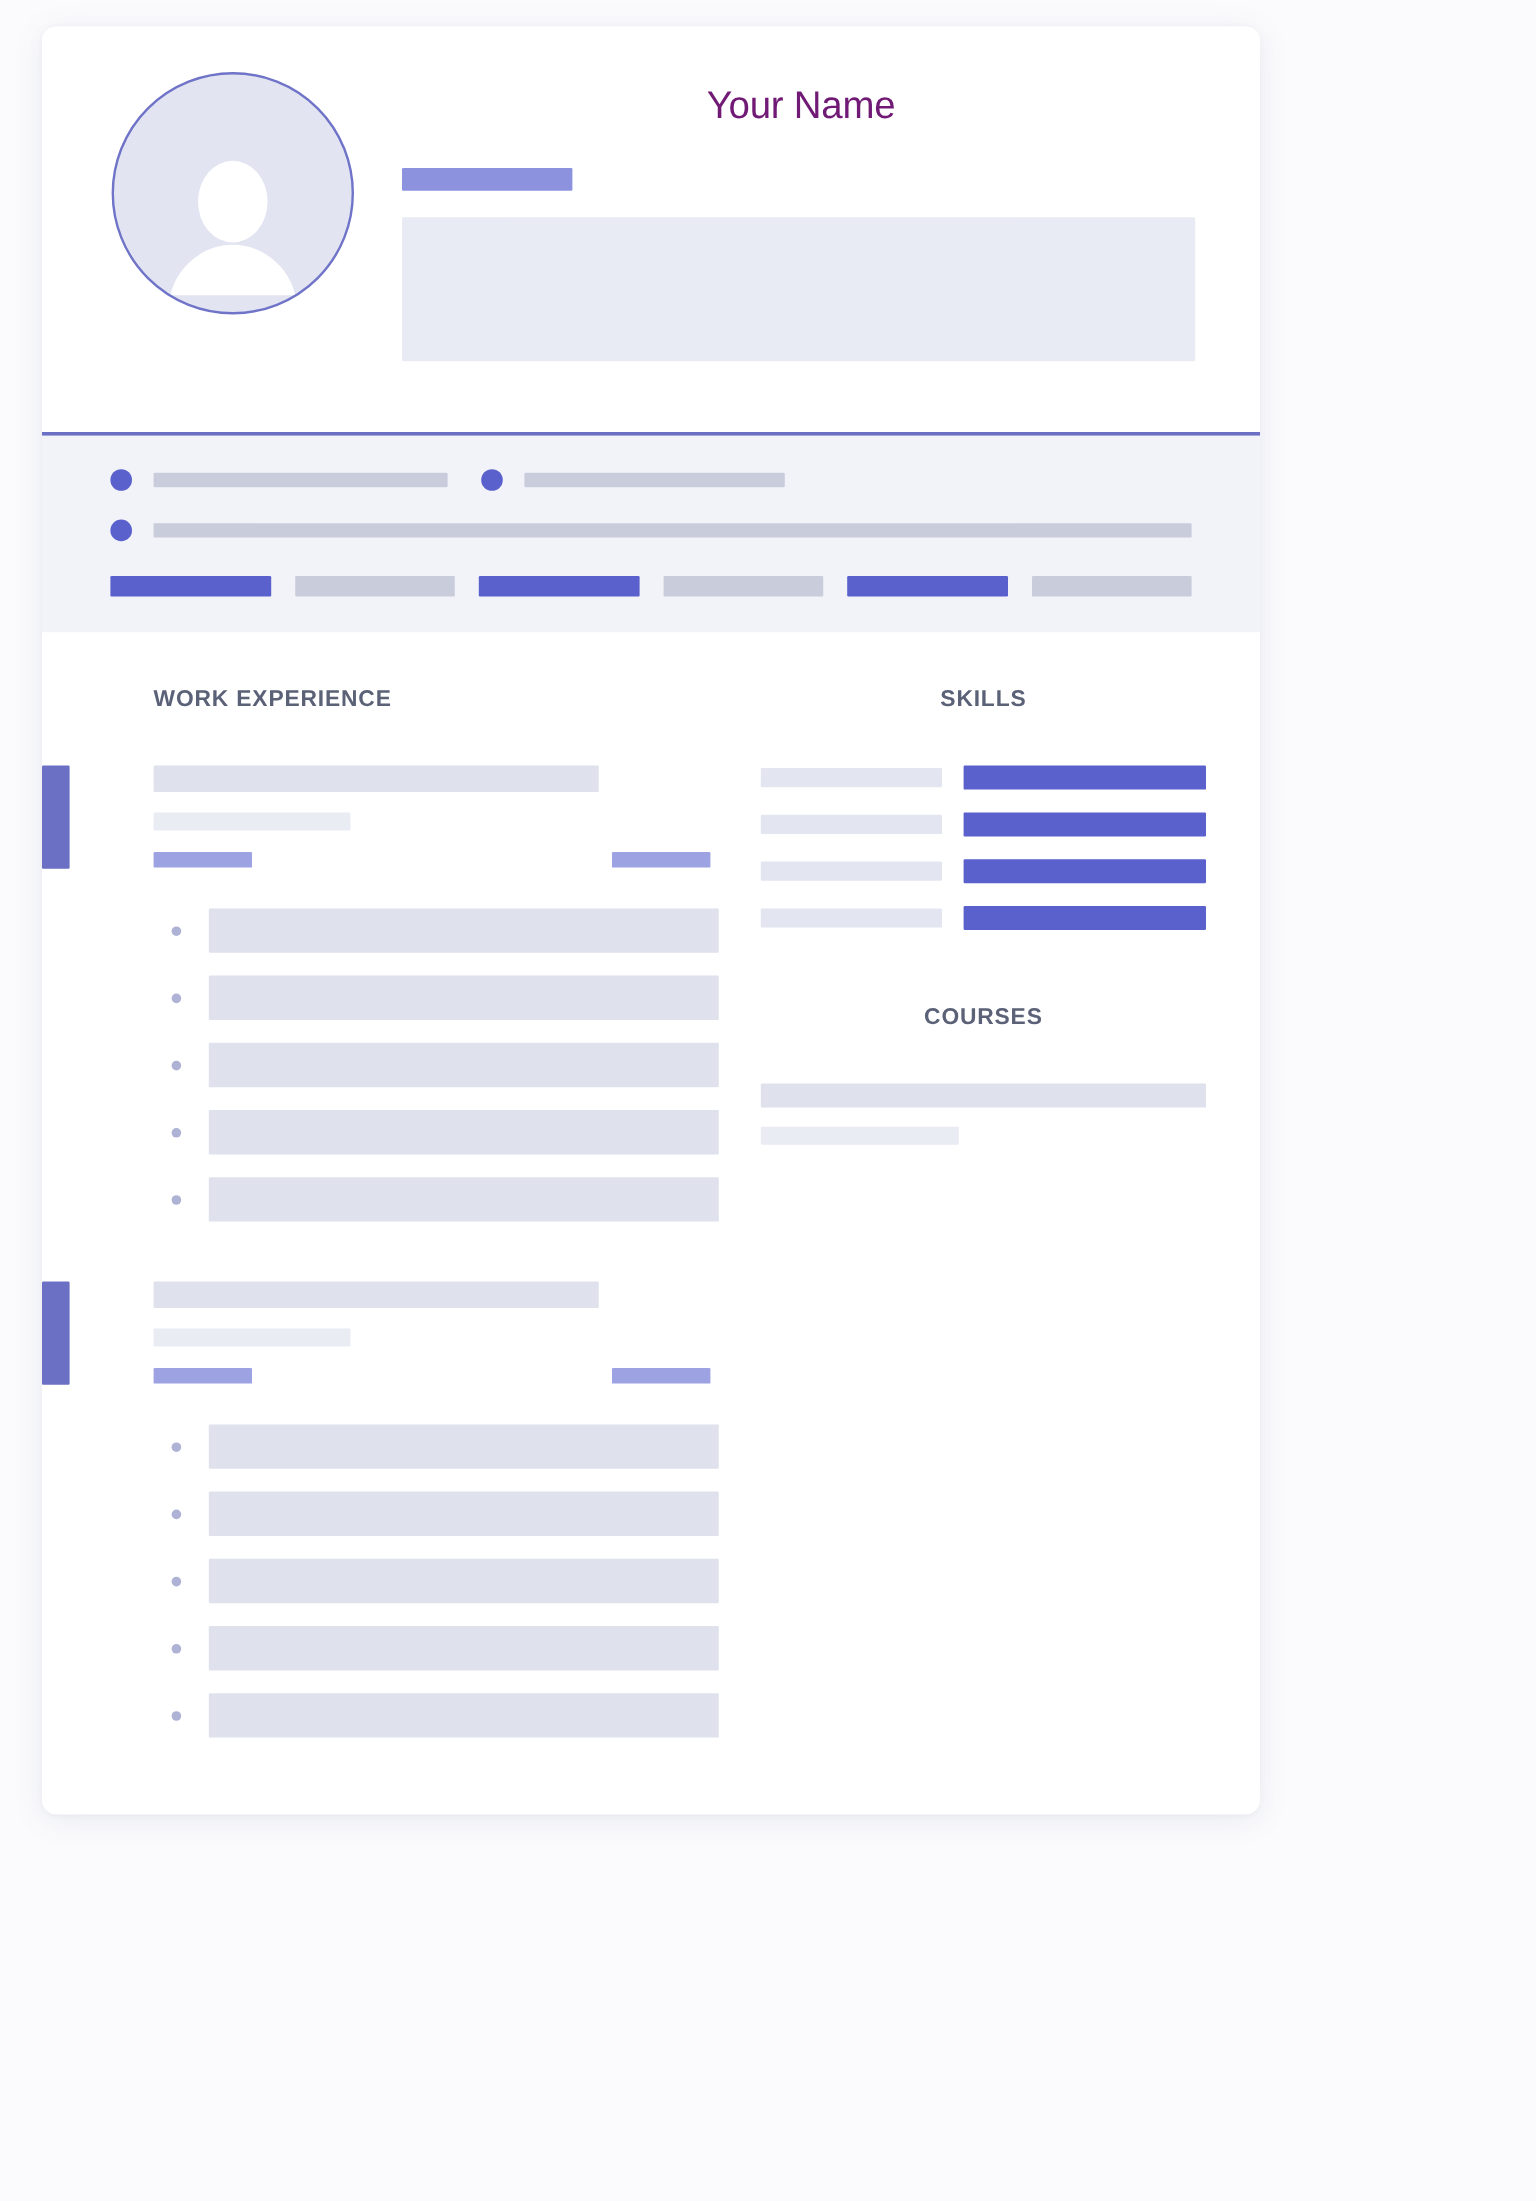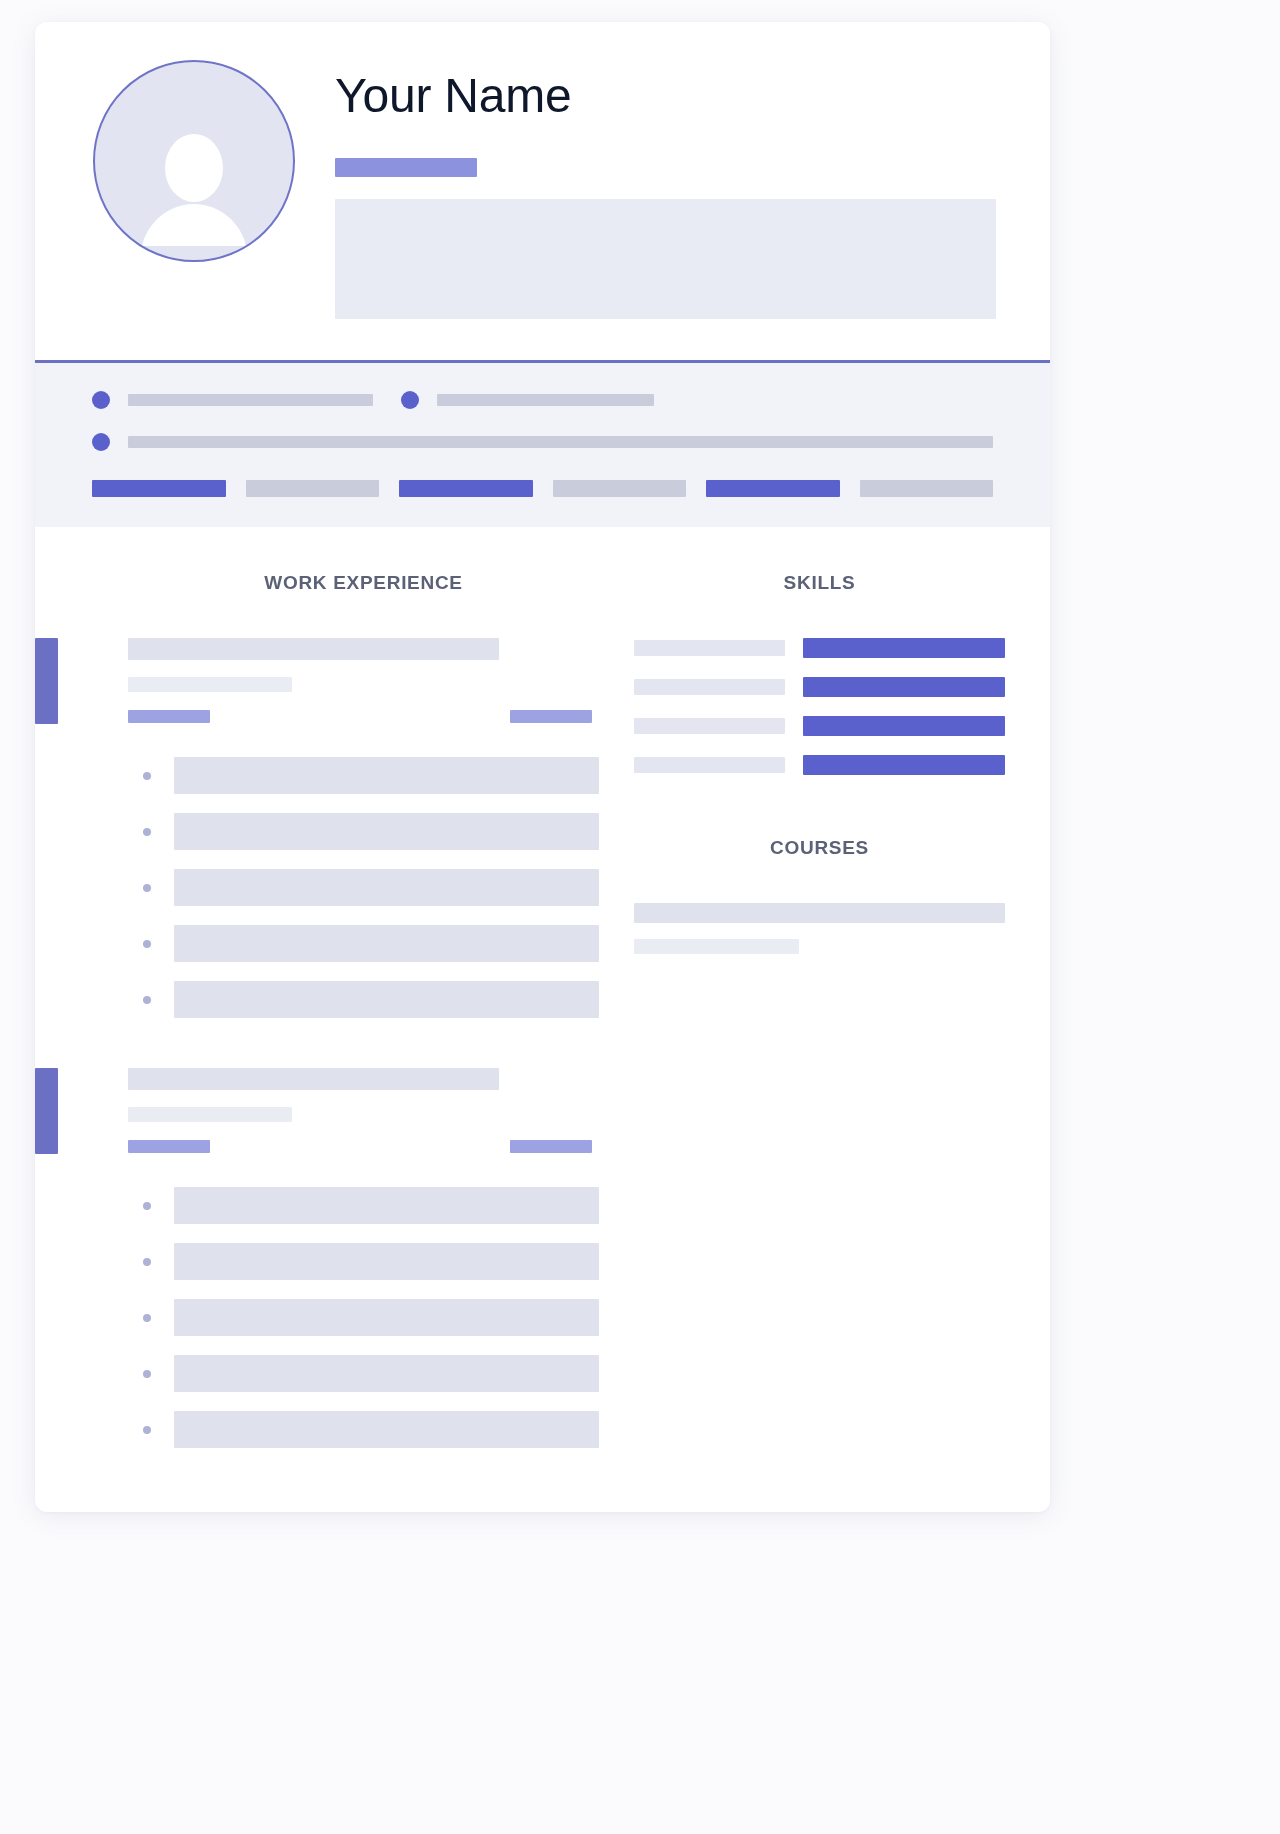--- a/index.html
+++ b/index.html
@@ -59,25 +59,26 @@
   .avatar svg { display: block; width: 118px; height: 132px; }
 
   .header-right {
     position: absolute;
     left: 300px;
     top: 48px;
     right: 50px;
   }
 
   .person-name {
-    font-size: 48px;
+    font-size: 32px;
     font-weight: 500;
-    color: #0f172a;
+    color: #701a75;
     letter-spacing: -0.2px;
     line-height: 1.1;
+    text-align: center;
   }
 
   .title-bar {
     margin-top: 35px;
     width: 142px;
     height: 19px;
     background: #8d92df;
     border-radius: 1px;
   }
 
@@ -150,21 +151,21 @@
   .chip.muted  { background: #c9ccdb; }
 
   
   .body {
     display: flex;
     padding: 45px 50px 0 0;
     background: #ffffff;
     position: relative;
   }
 
-  .col-left  { width: 590px; position: relative; padding-left: 93px; text-align: center; }
+  .col-left  { width: 590px; position: relative; padding-left: 93px; }
   .col-right { flex: 1; padding-left: 35px; text-align: center; }
 
   .section-head {
     font-size: 19px;
     font-weight: 700;
     letter-spacing: 0.7px;
     color: #5b6277;
     text-transform: uppercase;
     margin-bottom: 44px;
   }

